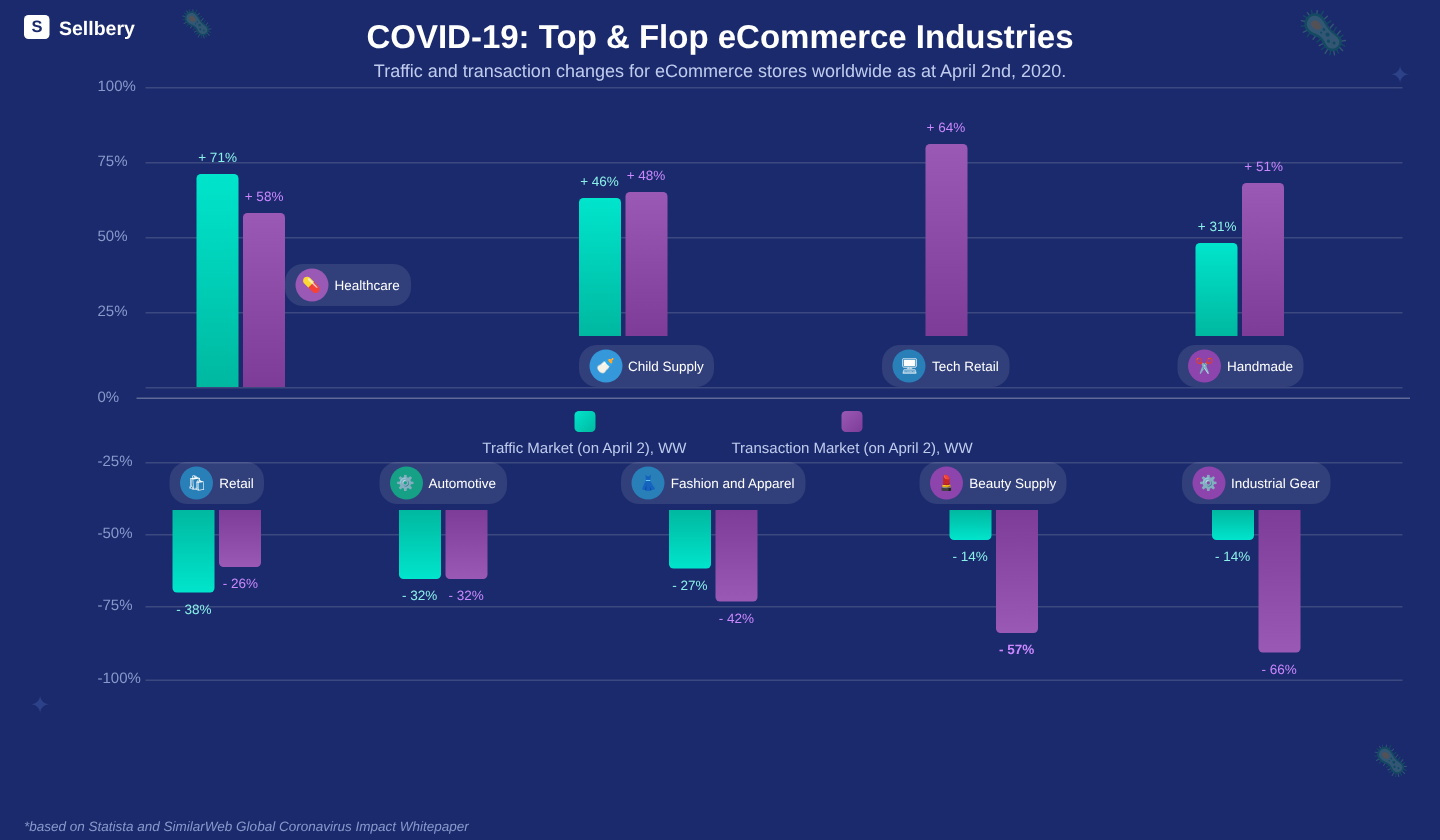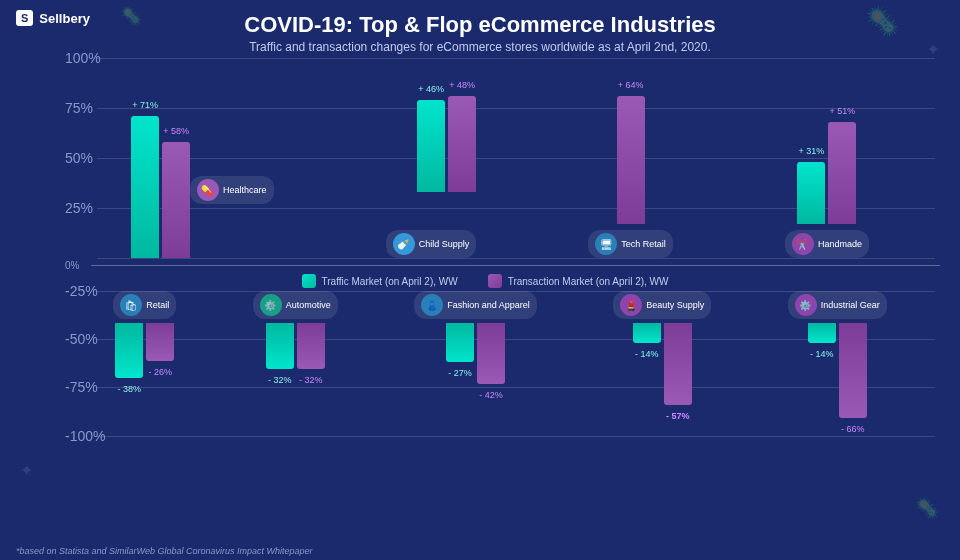--- a/index.html
+++ b/index.html
@@ -43,21 +43,21 @@
       margin-bottom: 2px;
     }
     .header p {
       font-size: 12px;
       color: #c0ccee;
     }
 
     .y-label {
       position: absolute;
       left: 0;
-      font-size: 14px;
+      font-size: 10px;
       color: #8899cc;
       transform: translateY(-50%);
     }
 
     
     .gridline {
       position: absolute;
       left: 32px;
       right: 0;
       height: 1px;
@@ -152,20 +152,21 @@
       justify-content: center;
       gap: 30px;
       margin: 4px 0 2px;
       font-size: 10px;
       color: #c0ccee;
     }
     .legend-item {
       display: flex;
       align-items: center;
       gap: 6px;
+      flex-direction: column;
     }
     .legend-box {
       width: 14px;
       height: 14px;
       border-radius: 3px;
     }
 
     .footnote {
       position: absolute;
       bottom: 4px;
@@ -230,21 +231,21 @@
             <span class="bar-label bar-label-purple">+ 58%</span>
             <div class="bar bar-purple" style="height:116px;width:28px;"></div>
           </div>
         </div>
         <div class="category-icon-label">
           <div class="icon-circle" style="background:#9b59b6;">💊</div>
           <span>Healthcare</span>
         </div>
       </div>
 
-      <div style="display:flex;flex-direction:column;align-items:flex-end;gap:32px;">
+      <div style="display:flex;flex-direction:column;align-items:flex-start;">
         <div class="bars" style="align-items:flex-end;">
           <div style="position:relative;">
             <span class="bar-label">+ 46%</span>
             <div class="bar bar-teal" style="height:92px;width:28px;"></div>
           </div>
           <div style="position:relative;">
             <span class="bar-label bar-label-purple">+ 48%</span>
             <div class="bar bar-purple" style="height:96px;width:28px;"></div>
           </div>
         </div>

